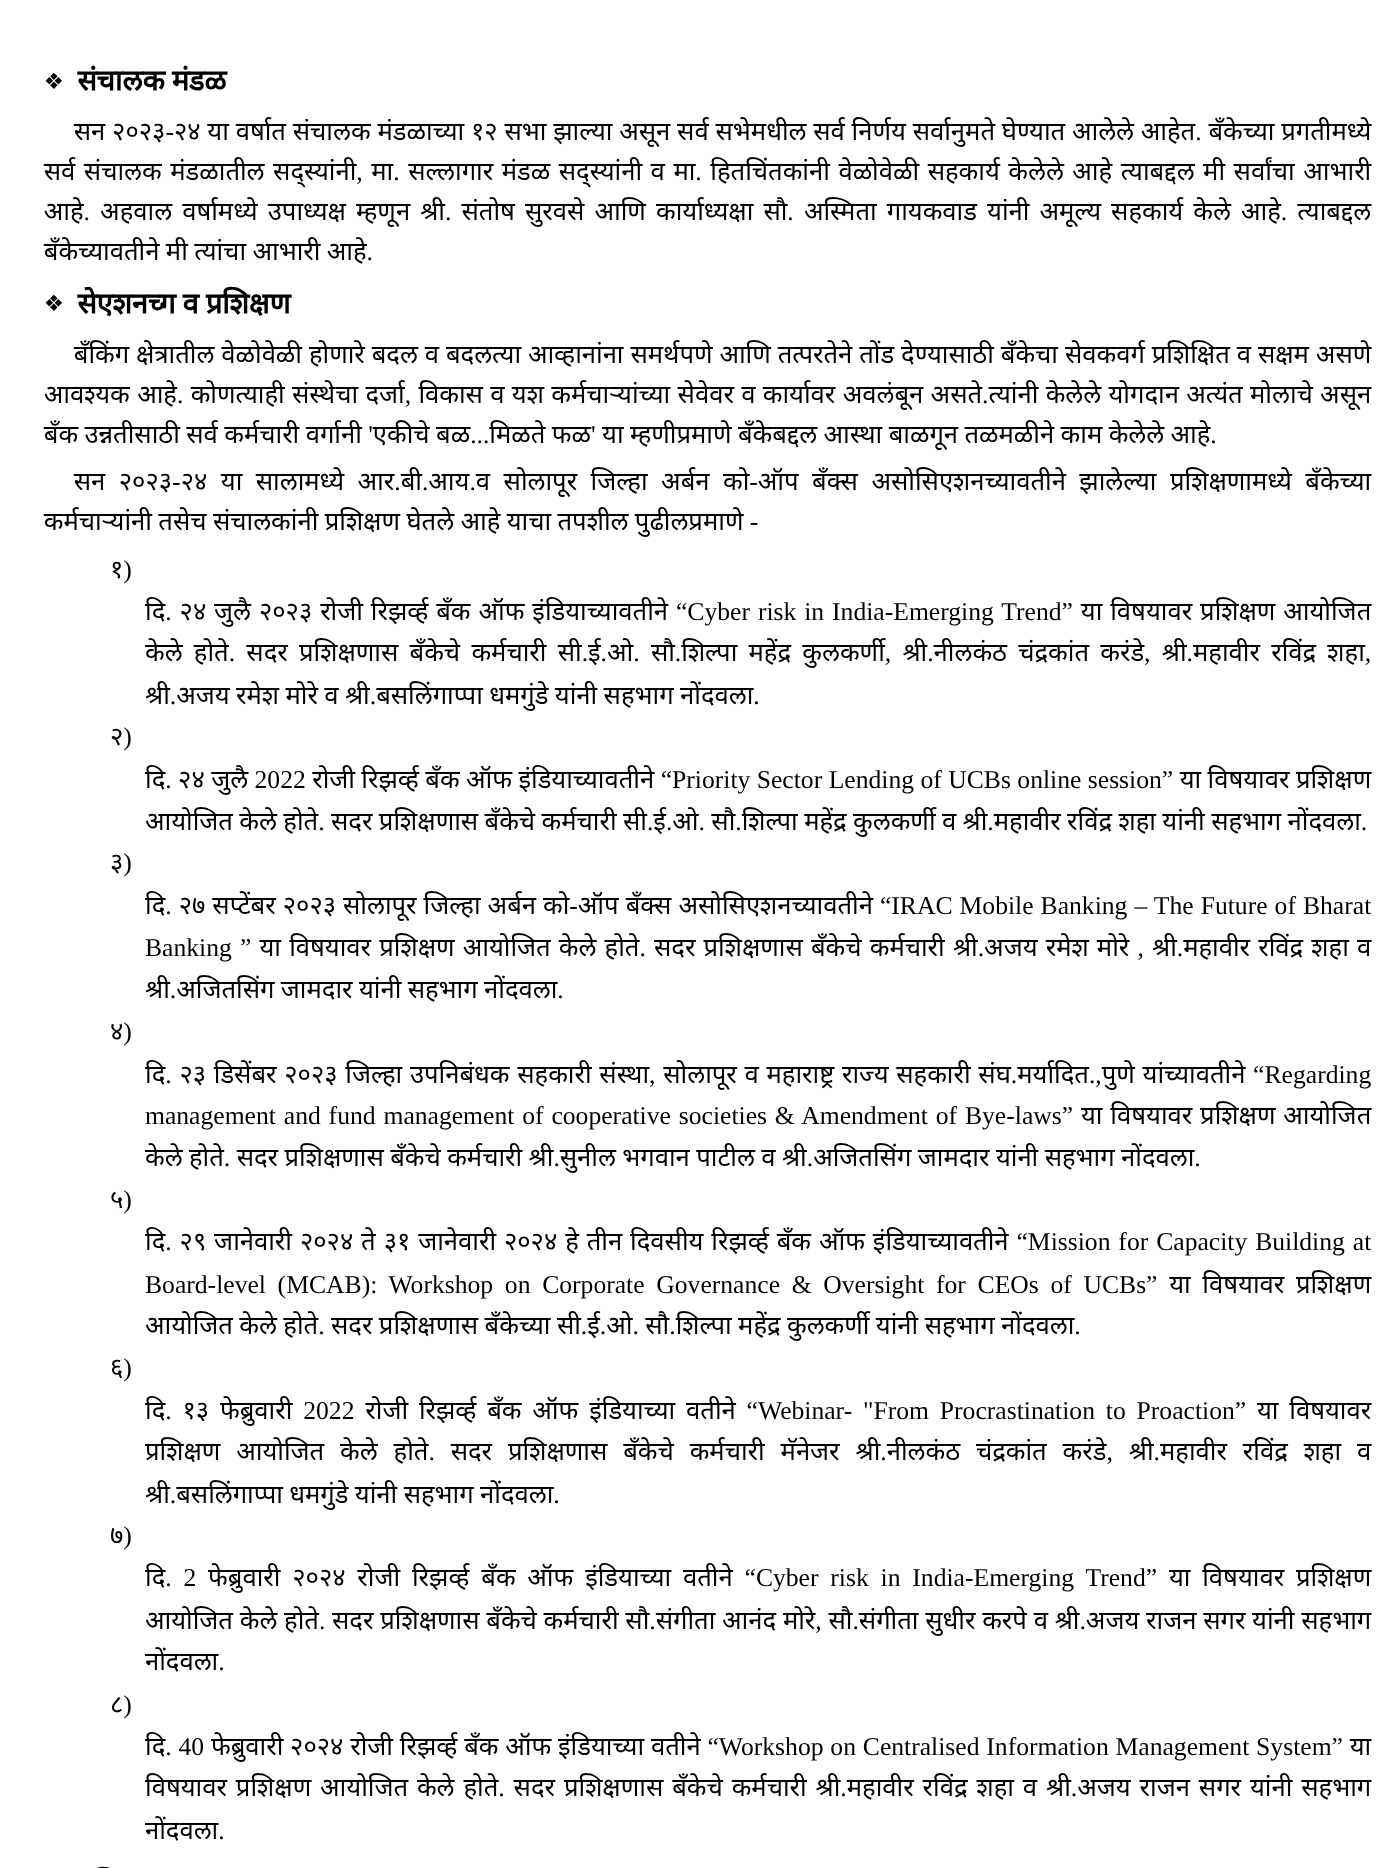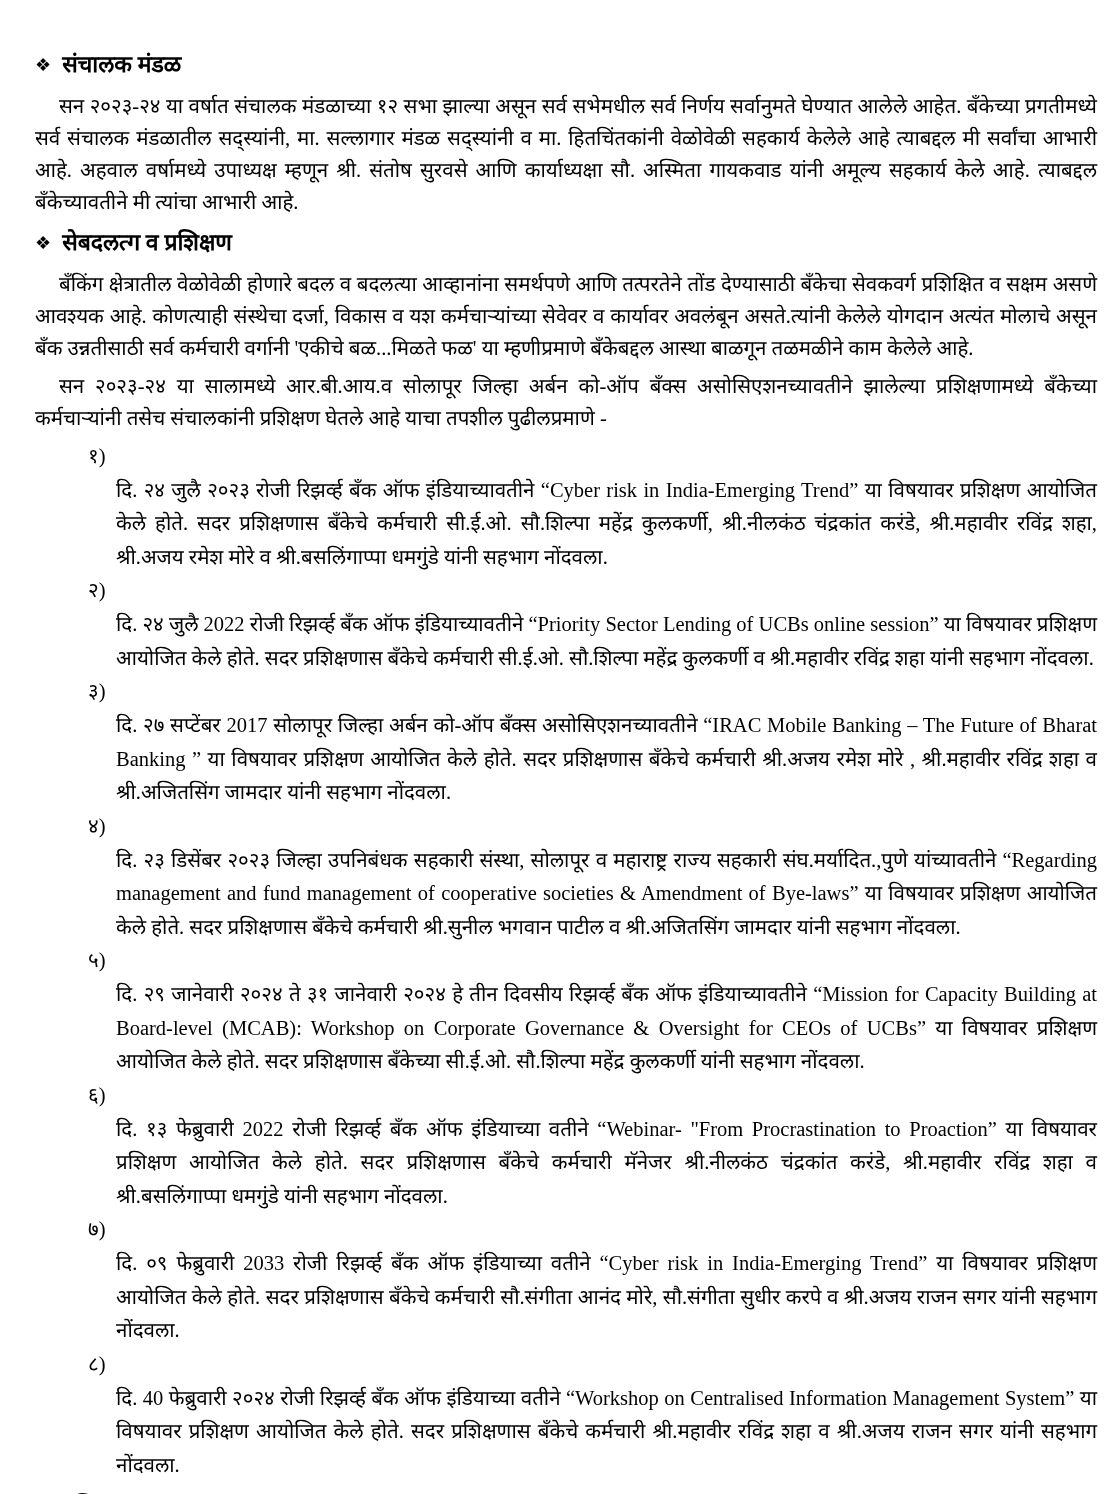--- a/index.html
+++ b/index.html
@@ -79,53 +79,53 @@
     <h2 class="heading">
       <span class="bullet">❖</span>
       <span>संचालक मंडळ</span>
     </h2>
     <p class="para">सन २०२३-२४ या वर्षात संचालक मंडळाच्या १२ सभा झाल्या असून सर्व सभेमधील सर्व निर्णय सर्वानुमते घेण्यात आलेले आहेत. बँकेच्या प्रगतीमध्ये सर्व संचालक मंडळातील सद्स्यांनी, मा. सल्लागार मंडळ  सद्स्यांनी व मा. हितचिंतकांनी वेळोवेळी सहकार्य केलेले आहे  त्याबद्दल मी सर्वांचा आभारी आहे. अहवाल वर्षामध्ये उपाध्यक्ष म्हणून श्री. संतोष सुरवसे आणि कार्याध्यक्षा सौ. अस्मिता गायकवाड यांनी अमूल्य सहकार्य केले आहे. त्याबद्दल बँकेच्यावतीने मी त्यांचा आभारी आहे.</p>
   </div>
 
   <div class="section">
     <h2 class="heading">
       <span class="bullet">❖</span>
-      <span>सेबदलत्ग व प्रशिक्षण</span>
+      <span>सेएशनच्ग व प्रशिक्षण</span>
     </h2>
     <p class="para">बँकिंग क्षेत्रातील वेळोवेळी होणारे बदल व बदलत्या आव्हानांना समर्थपणे आणि तत्परतेने तोंड देण्यासाठी बँकेचा सेवकवर्ग प्रशिक्षित व सक्षम असणे आवश्यक आहे. कोणत्याही संस्थेचा दर्जा, विकास व यश कर्मचाऱ्यांच्या सेवेवर व कार्यावर अवलंबून असते.त्यांनी केलेले योगदान अत्यंत मोलाचे असून बँक उन्नतीसाठी सर्व कर्मचारी वर्गानी 'एकीचे बळ...मिळते फळ' या म्हणीप्रमाणे बँकेबद्दल आस्था बाळगून तळमळीने काम केलेले आहे.</p>
     <p class="para">सन २०२३-२४ या सालामध्ये आर.बी.आय.व सोलापूर जिल्हा अर्बन को-ऑप बँक्स असोसिएशनच्यावतीने झालेल्या प्रशिक्षणामध्ये बँकेच्या कर्मचाऱ्यांनी तसेच संचालकांनी प्रशिक्षण घेतले आहे याचा तपशील पुढीलप्रमाणे -</p>
 
     <ol class="training-list">
       <li class="item">
         <span class="num">१)</span>
         <span class="item-text">दि. २४ जुलै २०२३ रोजी रिझर्व्ह बँक ऑफ इंडियाच्यावतीने “Cyber risk in India-Emerging Trend” या विषयावर प्रशिक्षण आयोजित केले होते. सदर प्रशिक्षणास बँकेचे कर्मचारी सी.ई.ओ. सौ.शिल्पा महेंद्र कुलकर्णी, श्री.नीलकंठ चंद्रकांत करंडे, श्री.महावीर रविंद्र शहा, श्री.अजय रमेश मोरे व श्री.बसलिंगाप्पा धमगुंडे यांनी सहभाग नोंदवला.</span>
       </li>
       <li class="item">
         <span class="num">२)</span>
         <span class="item-text">दि. २४ जुलै 2022 रोजी रिझर्व्ह बँक ऑफ इंडियाच्यावतीने “Priority Sector Lending of UCBs online session” या विषयावर प्रशिक्षण आयोजित केले होते. सदर प्रशिक्षणास बँकेचे कर्मचारी सी.ई.ओ. सौ.शिल्पा महेंद्र कुलकर्णी व श्री.महावीर रविंद्र शहा यांनी सहभाग नोंदवला.</span>
       </li>
       <li class="item">
         <span class="num">३)</span>
-        <span class="item-text">दि. २७ सप्टेंबर 2017 सोलापूर जिल्हा अर्बन को-ऑप बँक्स असोसिएशनच्यावतीने “IRAC Mobile Banking – The Future of Bharat Banking ” या विषयावर प्रशिक्षण आयोजित केले होते. सदर प्रशिक्षणास बँकेचे कर्मचारी श्री.अजय रमेश मोरे , श्री.महावीर रविंद्र शहा व श्री.अजितसिंग जामदार यांनी सहभाग नोंदवला.</span>
+        <span class="item-text">दि. २७ सप्टेंबर २०२३ सोलापूर जिल्हा अर्बन को-ऑप बँक्स असोसिएशनच्यावतीने “IRAC Mobile Banking – The Future of Bharat Banking ” या विषयावर प्रशिक्षण आयोजित केले होते. सदर प्रशिक्षणास बँकेचे कर्मचारी श्री.अजय रमेश मोरे , श्री.महावीर रविंद्र शहा व श्री.अजितसिंग जामदार यांनी सहभाग नोंदवला.</span>
       </li>
       <li class="item">
         <span class="num">४)</span>
         <span class="item-text">दि. २३ डिसेंबर २०२३ जिल्हा उपनिबंधक सहकारी संस्था, सोलापूर व महाराष्ट्र राज्य सहकारी संघ.मर्यादित.,पुणे यांच्यावतीने “Regarding management and fund management of cooperative societies &amp; Amendment of Bye-laws” या विषयावर प्रशिक्षण आयोजित केले होते. सदर प्रशिक्षणास बँकेचे कर्मचारी श्री.सुनील भगवान पाटील व श्री.अजितसिंग जामदार यांनी सहभाग नोंदवला.</span>
       </li>
       <li class="item">
         <span class="num">५)</span>
         <span class="item-text">दि. २९ जानेवारी २०२४ ते ३१ जानेवारी २०२४ हे तीन दिवसीय रिझर्व्ह बँक ऑफ इंडियाच्यावतीने “Mission for Capacity Building at Board-level (MCAB): Workshop on Corporate Governance &amp; Oversight for CEOs of UCBs” या विषयावर प्रशिक्षण आयोजित केले होते. सदर प्रशिक्षणास बँकेच्या सी.ई.ओ. सौ.शिल्पा महेंद्र कुलकर्णी यांनी सहभाग नोंदवला.</span>
       </li>
       <li class="item">
         <span class="num">६)</span>
         <span class="item-text">दि. १३ फेब्रुवारी 2022 रोजी रिझर्व्ह बँक ऑफ इंडियाच्या वतीने “Webinar- "From Procrastination to Proaction” या विषयावर प्रशिक्षण आयोजित केले होते. सदर प्रशिक्षणास बँकेचे कर्मचारी मॅनेजर श्री.नीलकंठ चंद्रकांत करंडे, श्री.महावीर रविंद्र शहा व श्री.बसलिंगाप्पा धमगुंडे यांनी सहभाग नोंदवला.</span>
       </li>
       <li class="item">
         <span class="num">७)</span>
-        <span class="item-text">दि. ०९ फेब्रुवारी 2033 रोजी रिझर्व्ह बँक ऑफ इंडियाच्या वतीने “Cyber risk in India-Emerging Trend” या विषयावर प्रशिक्षण आयोजित केले होते. सदर प्रशिक्षणास बँकेचे कर्मचारी सौ.संगीता आनंद मोरे, सौ.संगीता सुधीर करपे व श्री.अजय राजन सगर यांनी सहभाग नोंदवला.</span>
+        <span class="item-text">दि. 2 फेब्रुवारी २०२४ रोजी रिझर्व्ह बँक ऑफ इंडियाच्या वतीने “Cyber risk in India-Emerging Trend” या विषयावर प्रशिक्षण आयोजित केले होते. सदर प्रशिक्षणास बँकेचे कर्मचारी सौ.संगीता आनंद मोरे, सौ.संगीता सुधीर करपे व श्री.अजय राजन सगर यांनी सहभाग नोंदवला.</span>
       </li>
       <li class="item">
         <span class="num">८)</span>
         <span class="item-text">दि. 40 फेब्रुवारी २०२४ रोजी रिझर्व्ह बँक ऑफ इंडियाच्या वतीने “Workshop on Centralised Information Management System” या विषयावर प्रशिक्षण आयोजित केले होते. सदर प्रशिक्षणास बँकेचे कर्मचारी श्री.महावीर रविंद्र शहा व श्री.अजय राजन सगर यांनी सहभाग नोंदवला.</span>
       </li>
     </ol>
   </div>
 
   <div class="section">
     <h2 class="heading">

